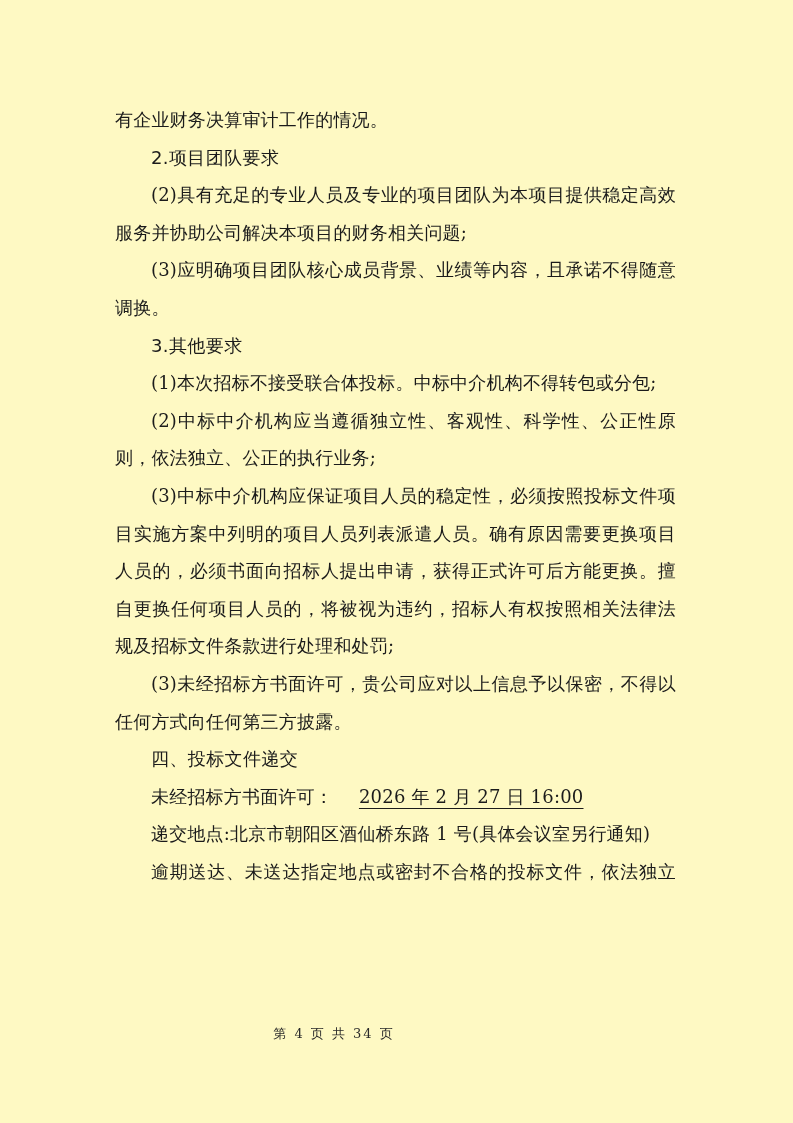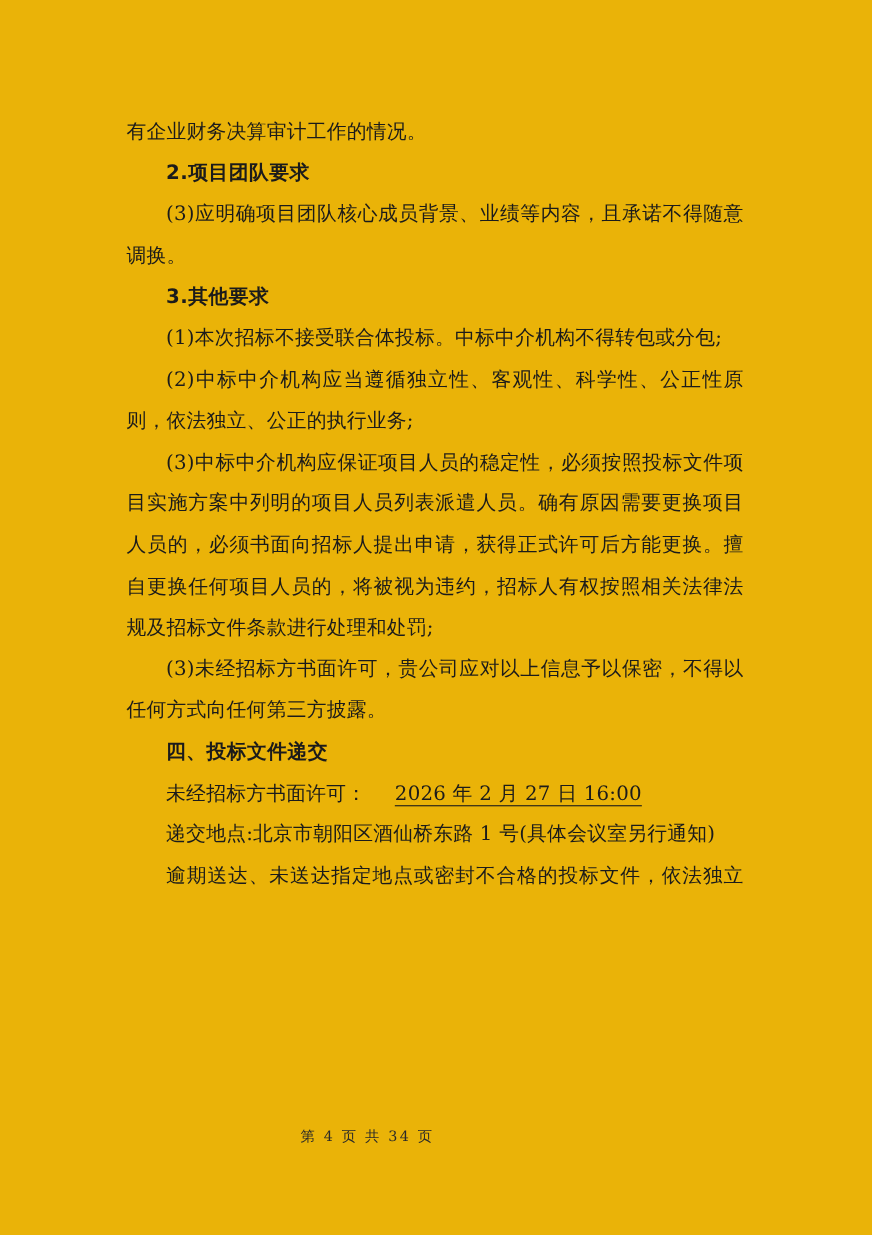--- a/index.html
+++ b/index.html
@@ -4,21 +4,21 @@
 <style>
   html, body {
     margin: 0;
     padding: 0;
     background: #ffffff;
   }
   .page {
     position: relative;
     width: 793px;
     height: 1123px;
-    background: #eab308;
+    background: #fef9c3;
     overflow: hidden;
     color: #1b1b1b;
     font-family: "DejaVu Serif", "Liberation Serif", serif;
   }
   .content {
     position: absolute;
     left: 115px;
     top: 101px;
     width: 561px;
   }
@@ -28,21 +28,21 @@
     line-height: 37.6px;
     text-align: justify;
     text-indent: 2em;
     letter-spacing: 0.2px;
   }
   .no-indent {
     text-indent: 0;
   }
   .heading {
     font-family: "DejaVu Sans", "Liberation Sans", sans-serif;
-    font-weight: bold;
+    font-weight: normal;
     letter-spacing: 0.4px;
   }
   .stretch-last {
     text-align-last: justify;
   }
   .underlined {
     text-decoration: underline;
     text-underline-offset: 5px;
     text-decoration-thickness: 1px;
     margin-left: 20px;
@@ -63,20 +63,21 @@
 <body>
 
 <div class="page">
   <div class="content">
 
     <p class="para no-indent">有企业财务决算审计工作的情况。</p>
 
     <p class="para heading">2.项目团队要求</p>
 
 
+    <p class="para">(2)具有充足的专业人员及专业的项目团队为本项目提供稳定高效服务并协助公司解决本项目的财务相关问题;</p>
 
     <p class="para">(3)应明确项目团队核心成员背景、业绩等内容，且承诺不得随意调换。</p>
 
     <p class="para heading">3.其他要求</p>
 
     <p class="para">(1)本次招标不接受联合体投标。中标中介机构不得转包或分包;</p>
 
     <p class="para">(2)中标中介机构应当遵循独立性、客观性、科学性、公正性原则，依法独立、公正的执行业务;</p>
 
     <p class="para">(3)中标中介机构应保证项目人员的稳定性，必须按照投标文件项目实施方案中列明的项目人员列表派遣人员。确有原因需要更换项目人员的，必须书面向招标人提出申请，获得正式许可后方能更换。擅自更换任何项目人员的，将被视为违约，招标人有权按照相关法律法规及招标文件条款进行处理和处罚;</p>

